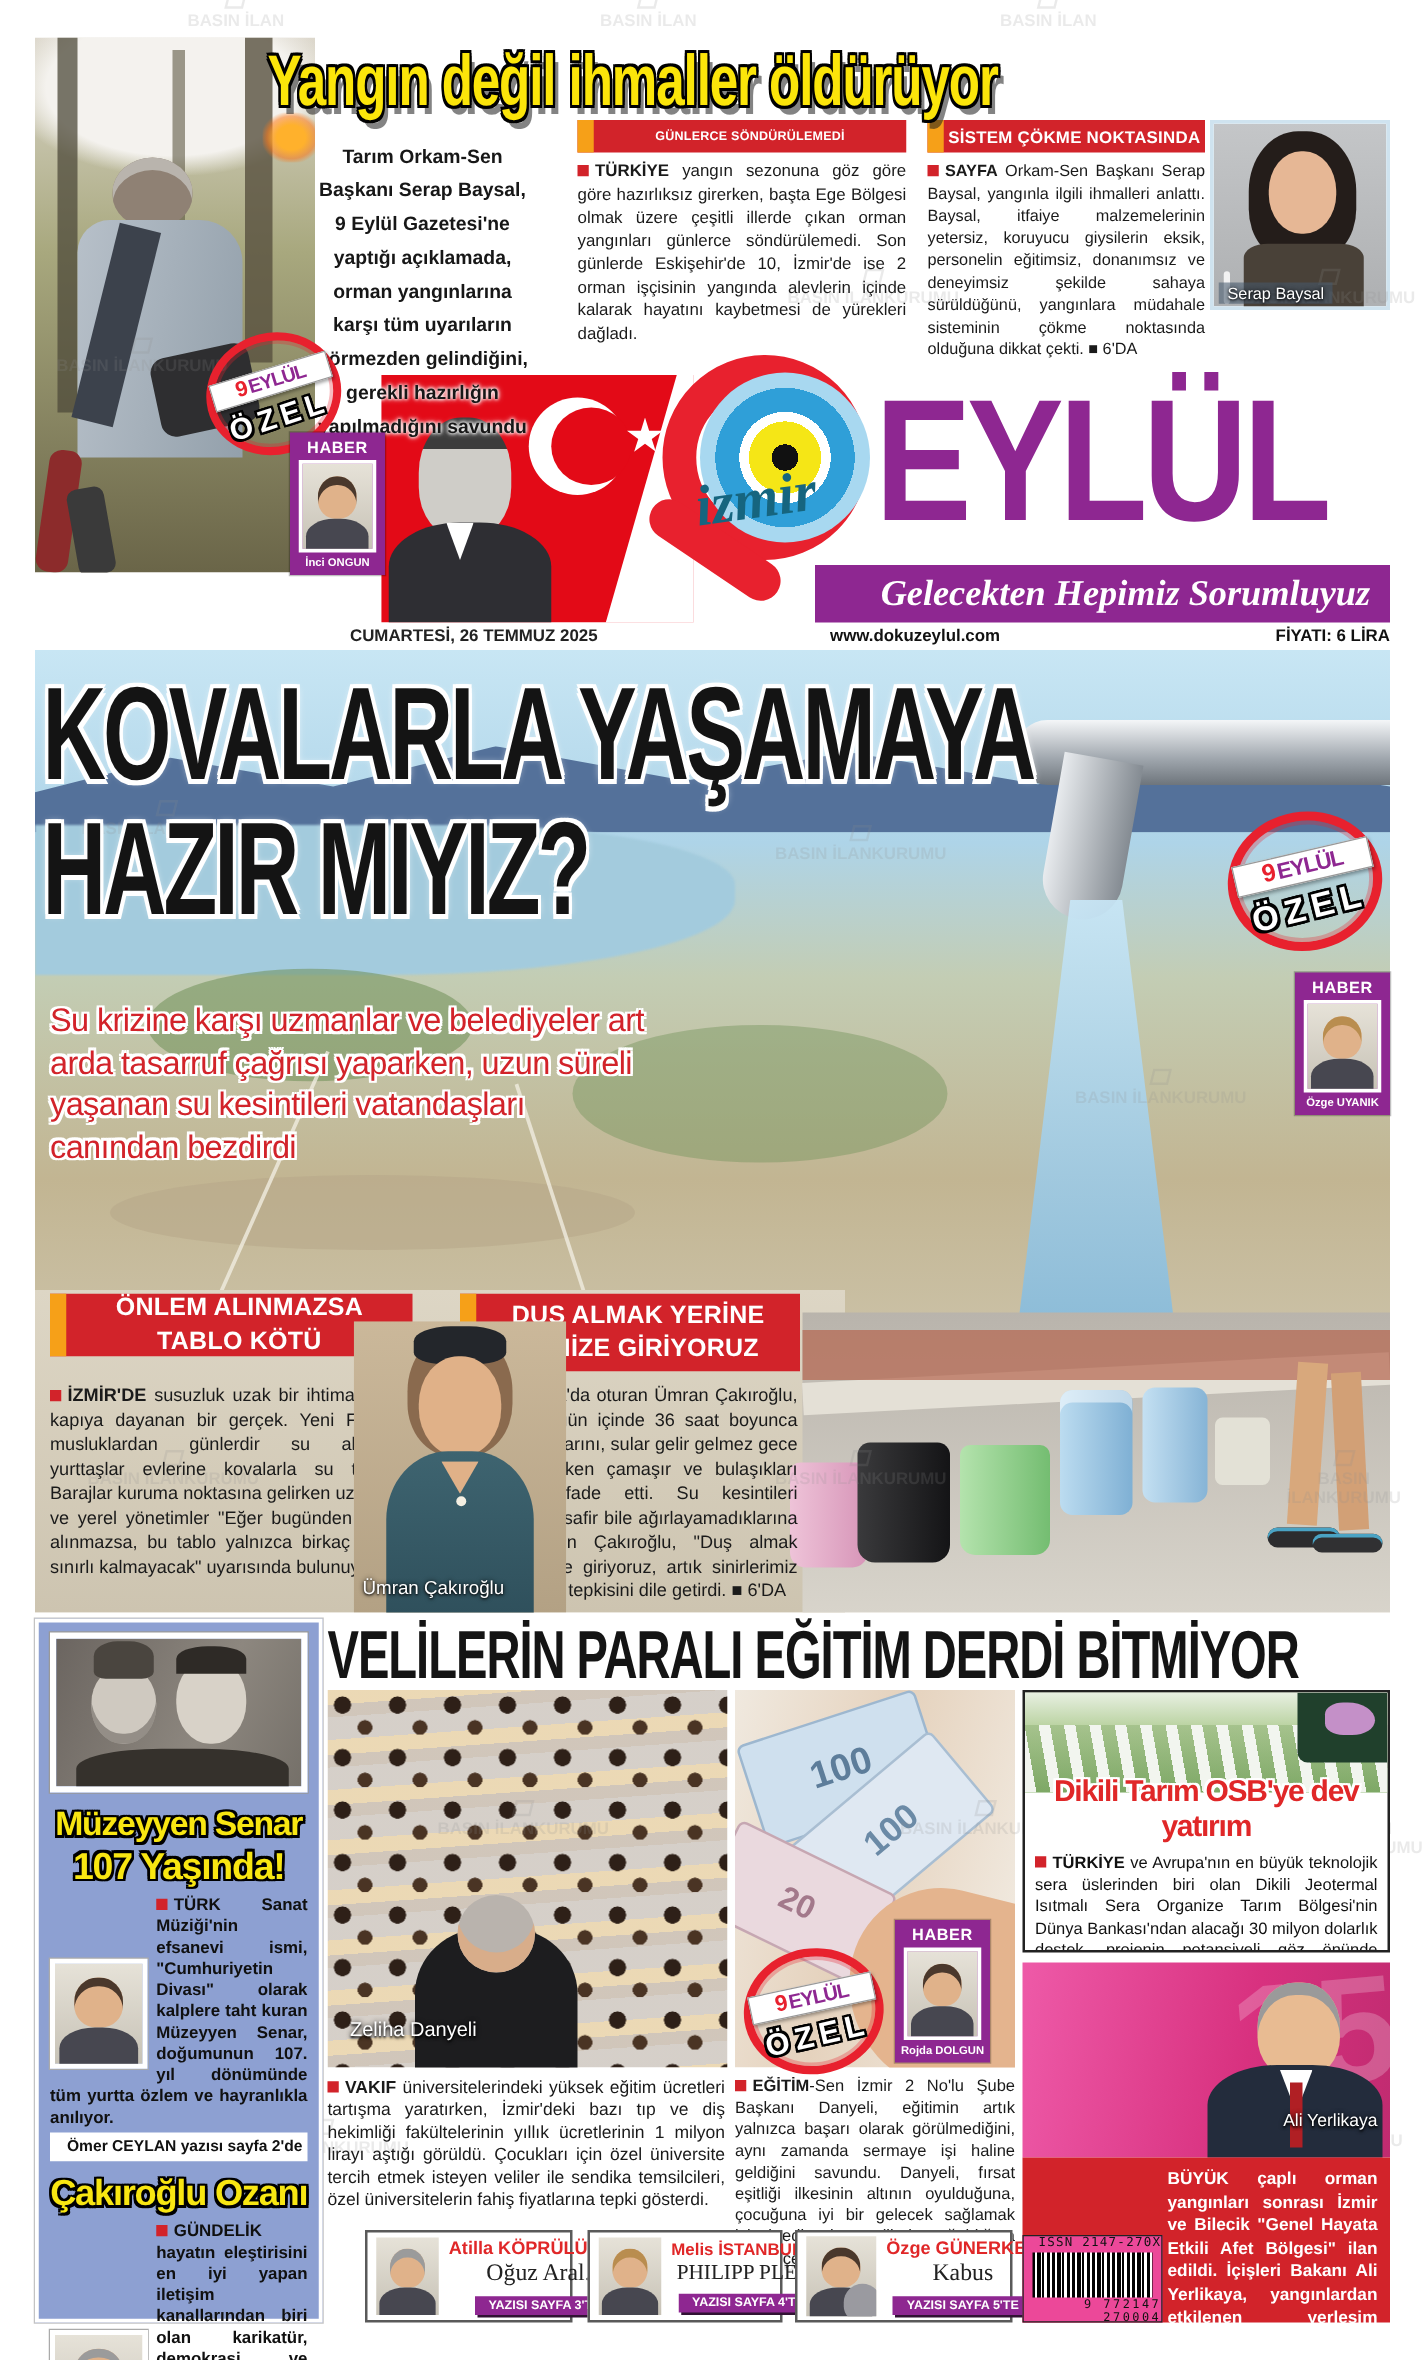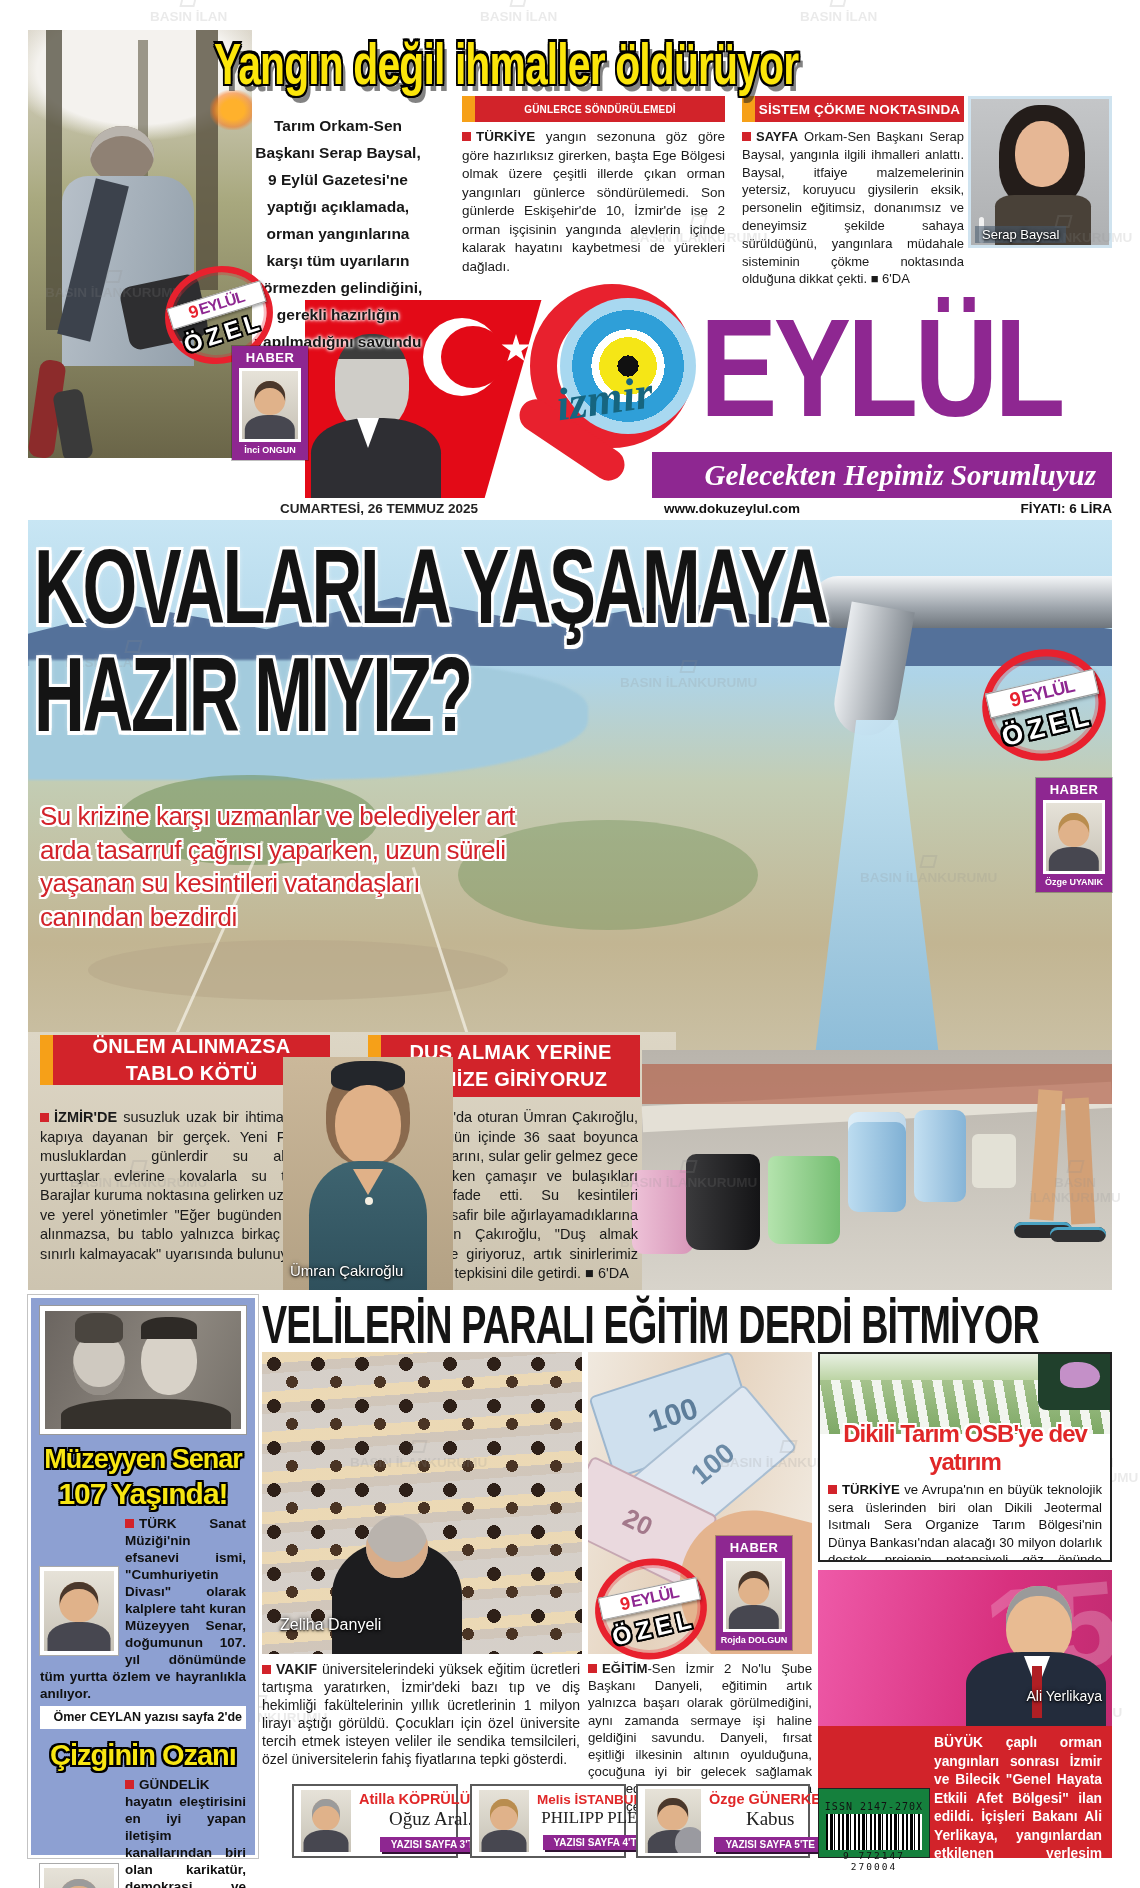--- a/index.html
+++ b/index.html
@@ -64,21 +64,21 @@
 .dik-photo{position:relative;height:80px;background:linear-gradient(#cfe3b4,#7fae66);overflow:hidden}
 .dik-title{color:#e02728;font-weight:900;font-size:24px;text-align:center;letter-spacing:-1px;margin-top:-14px;position:relative;z-index:2}
 .dik-body{padding:5px 8px 0;font-size:13.2px;line-height:17.5px;text-align:justify}
 
 .pinkbox{position:absolute;left:818px;top:1570px;width:294px;height:156px;background:linear-gradient(100deg,#ee5aa8,#d8317f 60%,#c02b70);overflow:hidden;z-index:4}
 .p-title{position:absolute;left:10px;top:5px;color:#ffe81a;font-weight:900;font-size:26px;line-height:33px;letter-spacing:-1px;z-index:3}
 .p15{position:absolute;right:-6px;top:-12px;font-size:120px;font-weight:900;color:rgba(255,255,255,.22);transform:rotate(-5deg);z-index:1}
 
 .redbox{position:absolute;left:818px;top:1726px;width:294px;height:132px;background:#d2232a;color:#fff;font-weight:700;font-size:13.8px;line-height:18.5px;padding:8px 10px;text-align:justify;z-index:4}
 .bc-gap{float:left;width:108px;height:64px;margin:48px 8px 0 -10px}
-.barcode{position:absolute;left:818px;top:1788px;width:112px;height:70px;background:#15803d;border:1px solid #222;text-align:center;padding-top:12px;z-index:7}
+.barcode{position:absolute;left:818px;top:1788px;width:112px;height:70px;background:#ec4899;border:1px solid #222;text-align:right;padding-top:0;z-index:7}
 .bc-issn{font-family:"DejaVu Sans Mono",monospace;font-size:10px;letter-spacing:1px}
 .bc-bars{height:36px;margin:2px 7px 0;background:repeating-linear-gradient(90deg,#000 0 2px,#fff 2px 4px,#000 4px 7px,#fff 7px 8px,#000 8px 9px,#fff 9px 12px,#000 12px 14px,#fff 14px 16px)}
 .bc-num{font-family:"DejaVu Sans Mono",monospace;font-size:9.5px;letter-spacing:2px}
 </style>
 </head>
 <body>
 
 <div class="page">
 
   <div class="wm" style="left:150px;top:-6px"><i></i><span>BASIN İLAN</span></div>
@@ -278,21 +278,21 @@
       <div class="abs" style="left:96px;top:6px;width:56px;height:22px;background:#2e2a26;border-radius:45% 45% 0 0"></div>
       <div class="abs" style="left:16px;bottom:-10px;width:170px;height:40px;background:#35312c;border-radius:40% 40% 0 0"></div>
     </div>
     <div class="s-title oB" style="font-size:27px;margin-top:10px">Müzeyyen Senar</div>
     <div class="s-title oB" style="font-size:30px;margin-top:2px">107 Yaşında!</div>
     <div class="s-body">
       <span class="s-av av dark" style="margin-top:52px"></span>
       <span class="bb"></span><span class="lead">TÜRK</span><span> Sanat Müziği'nin efsanevi ismi, "Cumhuriyetin Divası" olarak kalplere taht kuran Müzeyyen Senar, doğumunun 107. yıl dönümünde tüm yurtta özlem ve hayranlıkla anılıyor.</span>
       <div class="byl">Ömer CEYLAN yazısı sayfa 2'de</div>
     </div>
-    <div class="s-title oB" style="font-size:29px;margin-top:10px;clear:both">Çizginin Ozanı</div>
+    <div class="s-title oB" style="font-size:29px;margin-top:10px;clear:both">Çakıroğlu Ozanı</div>
     <div class="s-body">
       <span class="s-av av gray" style="margin-top:88px"></span>
       <span class="bb"></span><span class="lead">GÜNDELİK</span><span> hayatın eleştirisini en iyi yapan iletişim kanallarından biri olan karikatür, demokrasi ve hoşgörüden etkileniyor. Demokrasi küçüldükçe karikatür de küçülüp görünmez olurken hoşgörü ise karikatür yaratıcılığını daha iyi ortaya koyuyor.</span>
       
     </div>
   </div>
 
   <div class="hl" style="left:262px;top:1292px;font-size:46px;letter-spacing:-1px;transform:scale(.82,1.18)">VELİLERİN PARALI EĞİTİM DERDİ BİTMİYOR</div>
 
   <div class="photo" style="left:262px;top:1352px;width:320px;height:302px">

